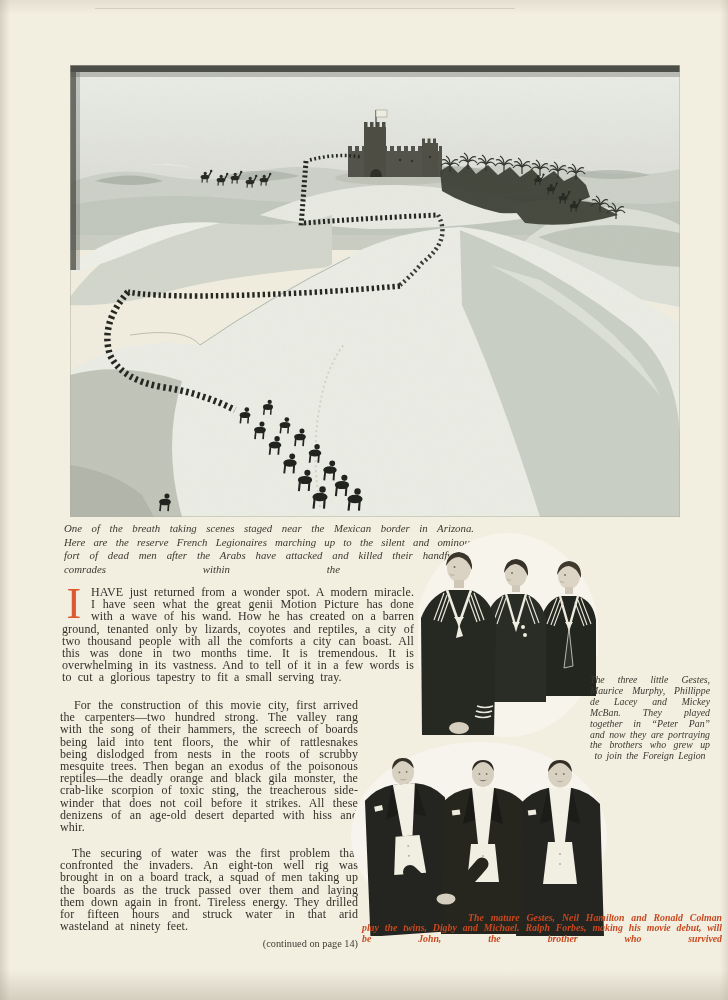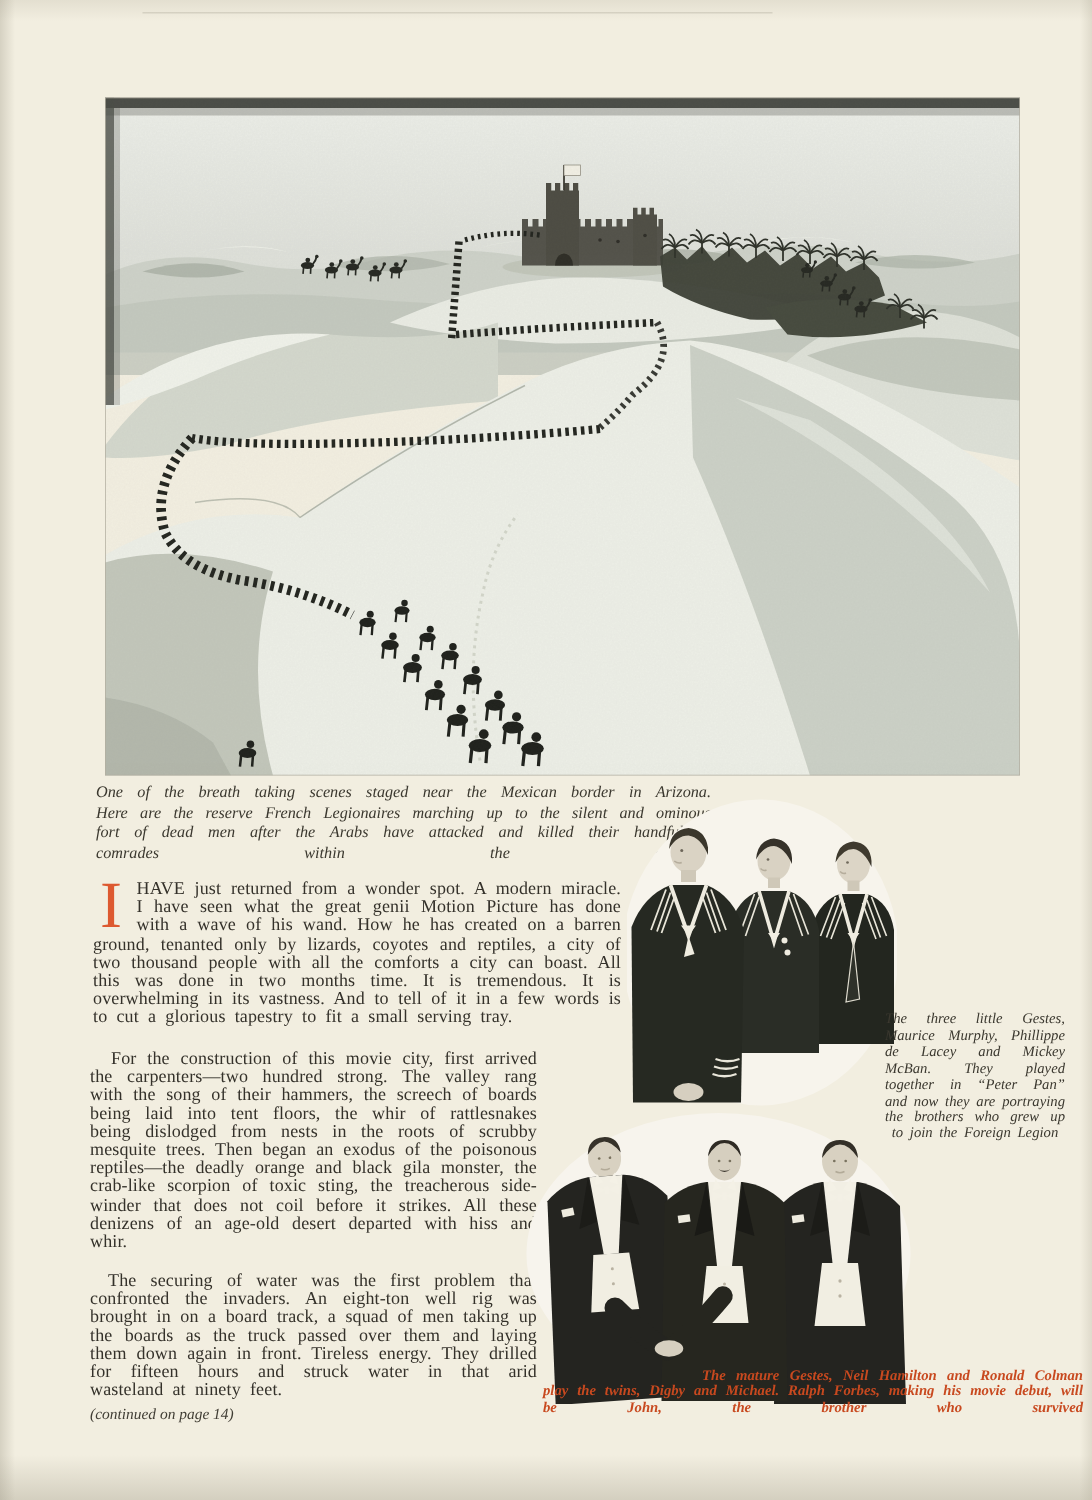--- a/index.html
+++ b/index.html
@@ -26,22 +26,22 @@
     text-align:justify;word-spacing:3px;letter-spacing:.1px;color:#34312a;
   }
   .para1{left:62px;top:586px;width:352px;}
   .para2{left:60px;top:699px;width:298px;text-indent:14px;}
   .para3{left:60px;top:847px;width:298px;text-indent:12px;}
   .dropcap{
     float:left;width:24px;height:35px;margin:1px 5px 0 0;
     font-size:44px;line-height:34px;color:#dd5930;font-weight:400;text-align:center;
   }
   .continued{
-    position:absolute;left:60px;top:938px;width:298px;text-align:left;
-    font-style:italic;font-size:10.3px;color:#403d34;
+    position:absolute;left:60px;top:938px;width:298px;text-align:right;
+    font-size:10.3px;color:#403d34;
   }
   .boys-photo{position:absolute;left:418px;top:530px;width:180px;height:214px;}
   .boys-photo svg{display:block;width:100%;height:100%;}
   .boys-caption{
     position:absolute;left:590px;top:665px;width:120px;
     font-style:italic;font-size:9.8px;line-height:10.9px;
     text-align:justify;text-align-last:center;word-spacing:2px;color:#3b382f;margin-top:10px;
   }
   .men-photo{position:absolute;left:350px;top:740px;width:258px;height:196px;}
   .men-photo svg{display:block;width:100%;height:100%;}

